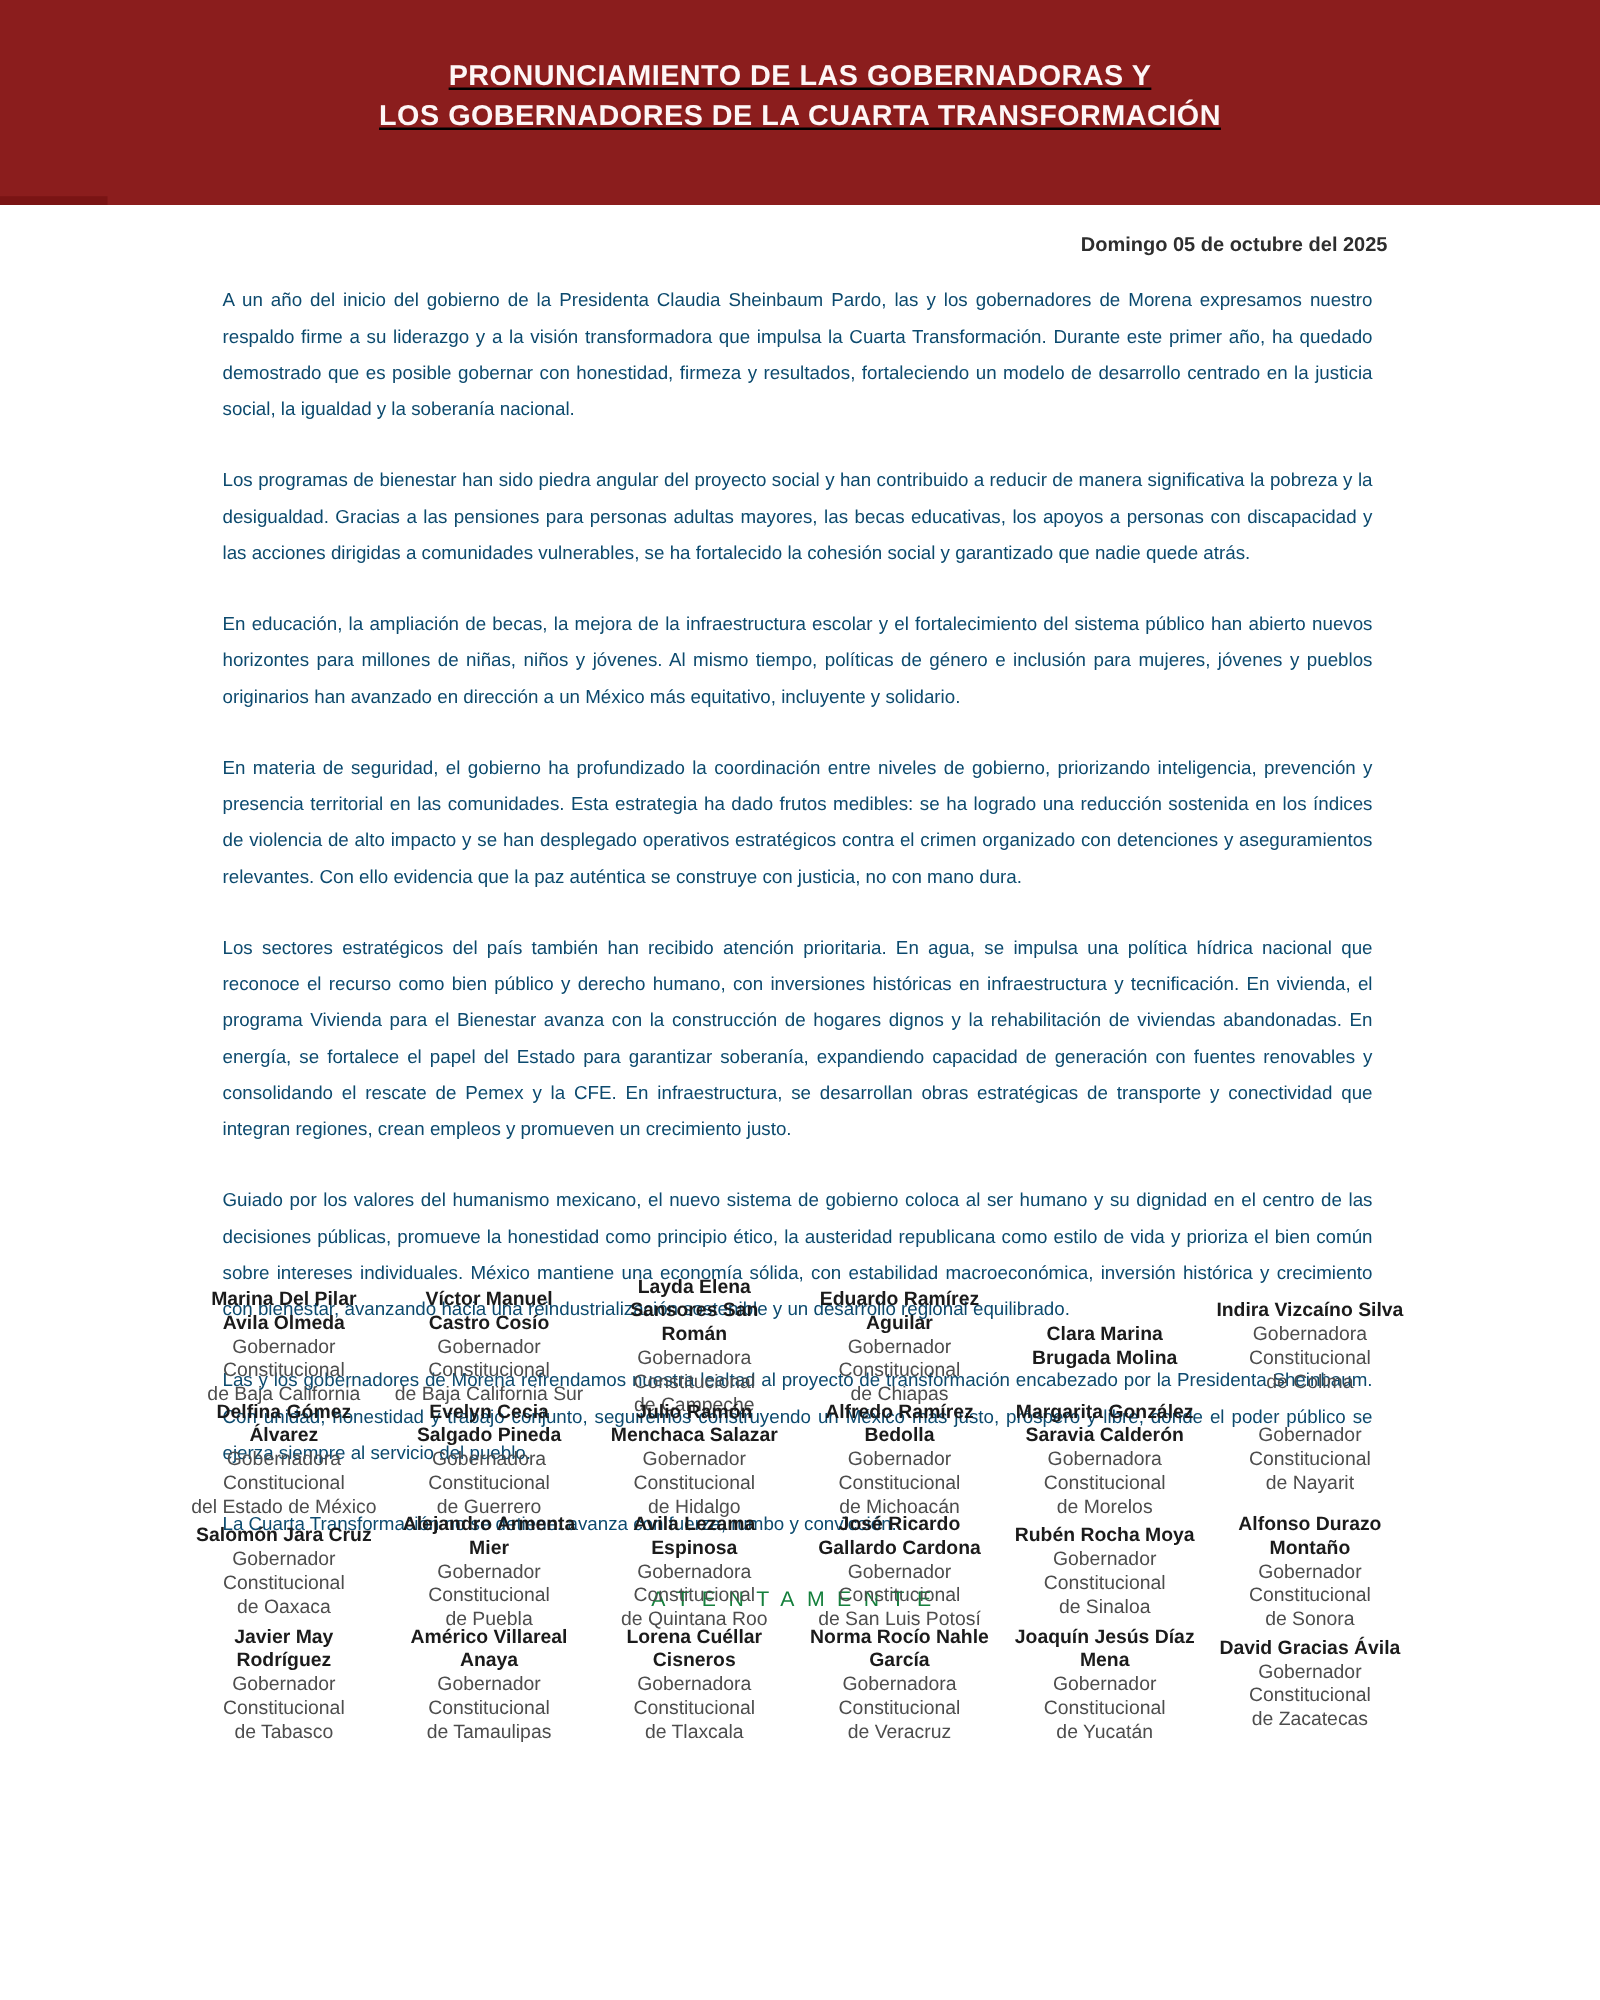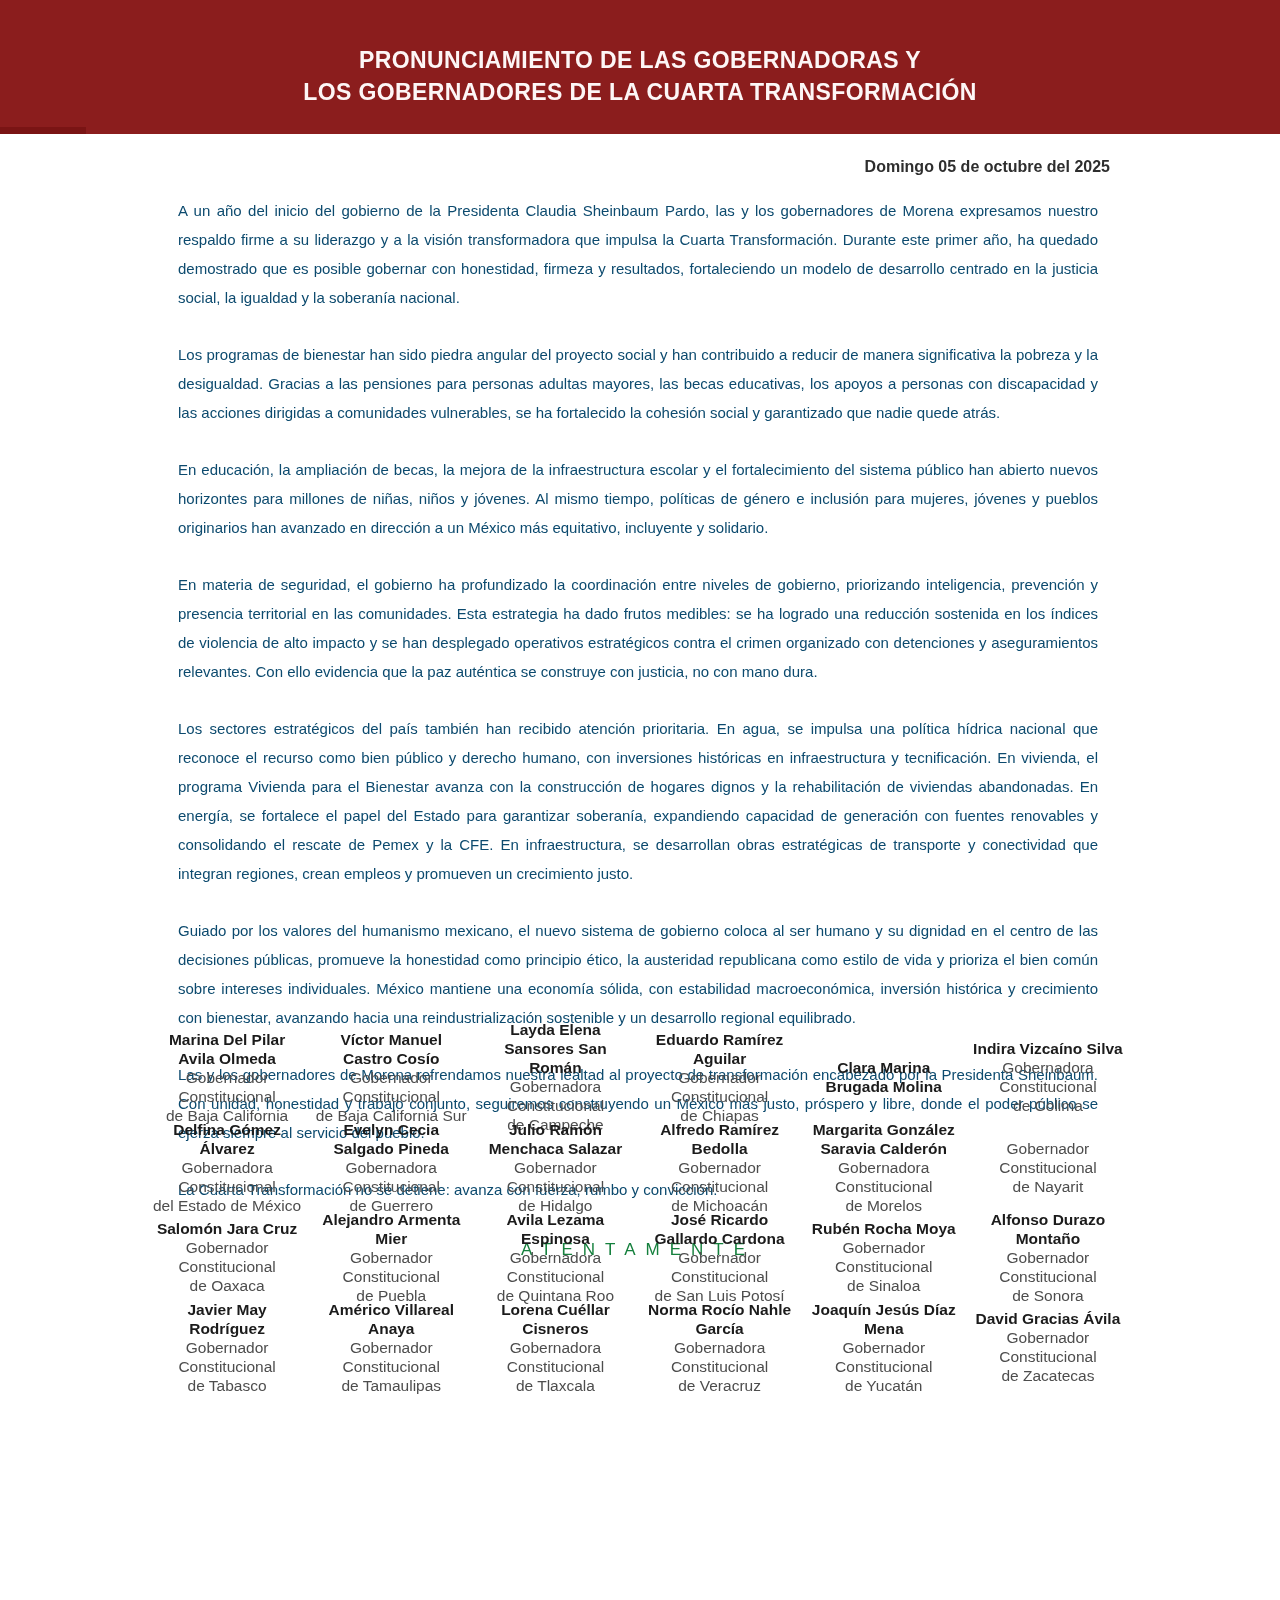--- a/index.html
+++ b/index.html
@@ -9,22 +9,23 @@
     height: 1600px;
     background: #ffffff;
     font-family: "Liberation Sans", "DejaVu Sans", sans-serif;
     overflow: hidden;
   }
 
   
   .banner {
     position: relative;
     width: 1280px;
-    height: 134px;
+    height: 164px;
     background: #8b1d1d;
+    text-decoration: underline;
   }
   .banner-title {
     padding-top: 44px;
     text-align: center;
     color: #fdf6f6;
     font-weight: 700;
     font-size: 23px;
     line-height: 32px;
     letter-spacing: 0.4px;
   }

